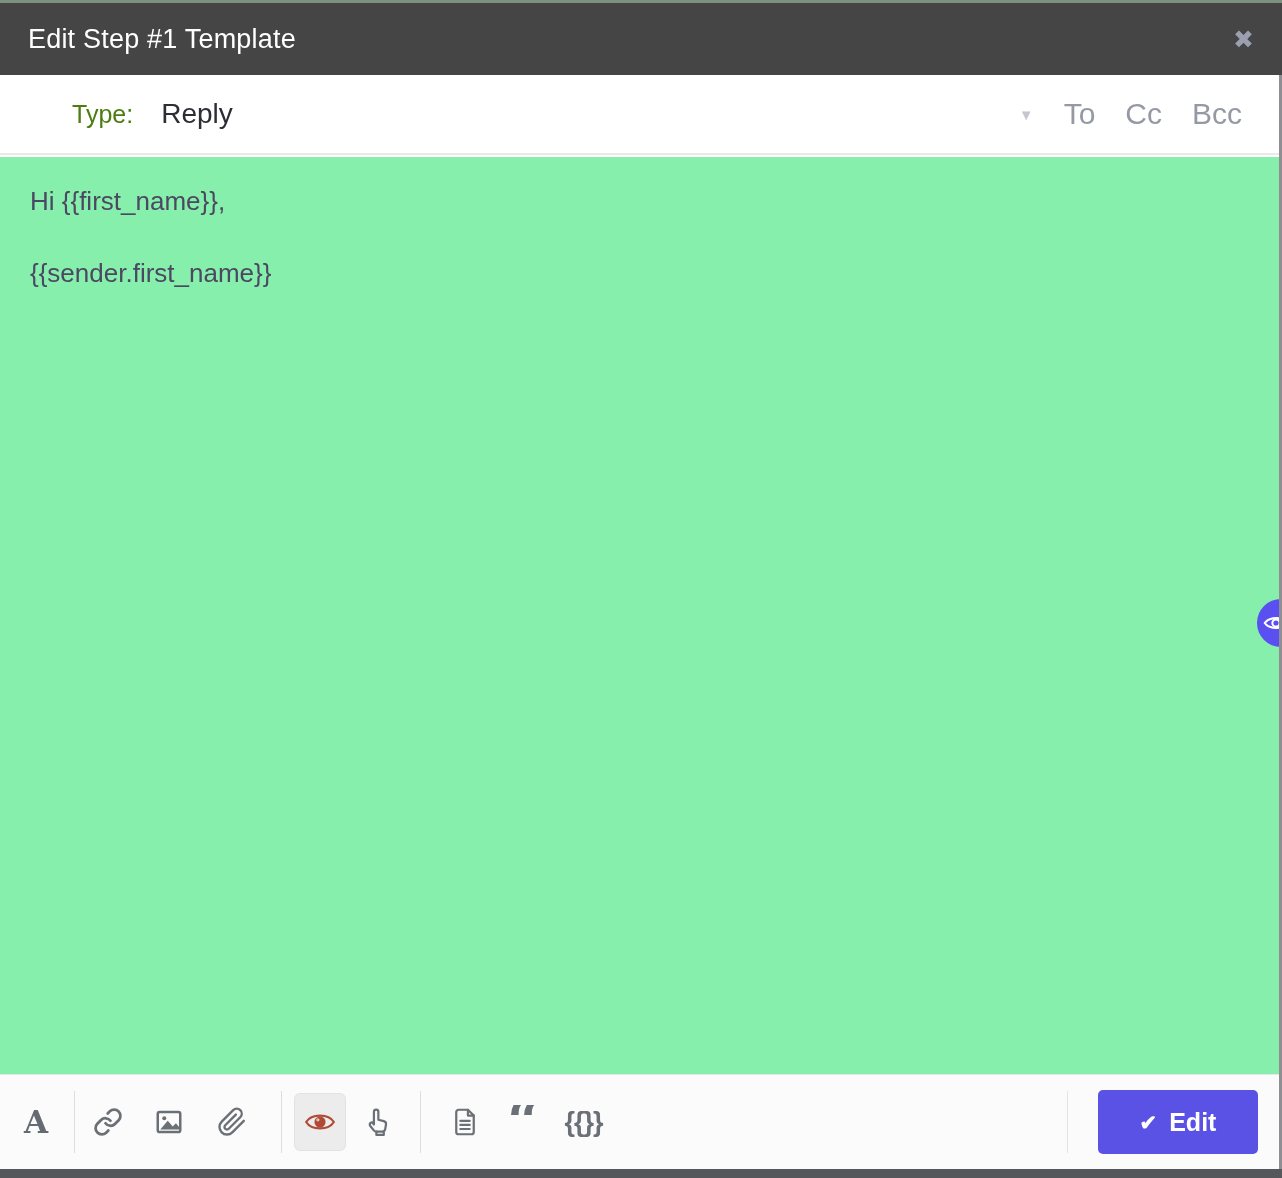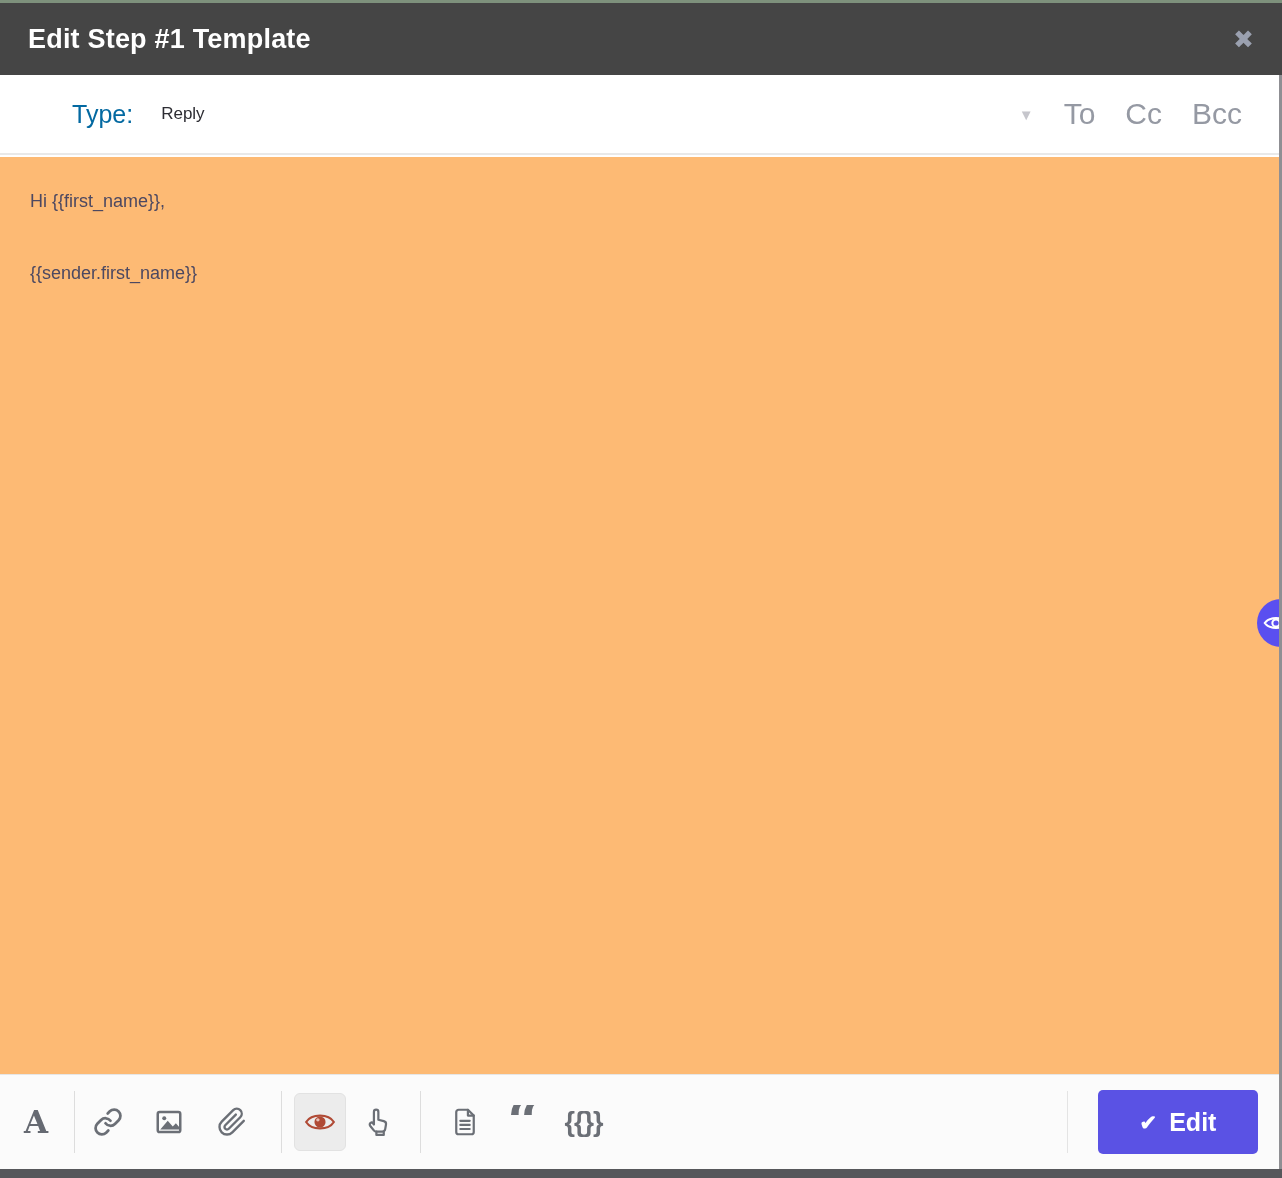--- a/index.html
+++ b/index.html
@@ -6,35 +6,35 @@
   body { background:#ffffff; }
   .screen {
     position:relative; width:1282px; height:1178px; overflow:hidden;
     background:#ffffff; font-family:"Liberation Sans", sans-serif;
   }
   .top-strip { position:absolute; top:0; left:0; right:0; height:3px; background:#7e917c; }
   .header {
     position:absolute; top:3px; left:0; right:0; height:72px; background:#454545;
     display:flex; align-items:center; padding:0 28px;
   }
-  .title { color:#ffffff; font-size:27px; font-weight:700; letter-spacing:.2px; }
+  .title { color:#ffffff; font-size:27px; font-weight:400; letter-spacing:.2px; }
   .close { margin-left:auto; color:#9aa0af; font-size:25px; cursor:pointer; line-height:1; }
   .type-row {
     position:absolute; top:75px; left:0; right:0; height:80px; background:#ffffff;
     border-bottom:2px solid #e9e9e9; display:flex; align-items:center; padding:0 26px;
   }
-  .type-label { color:#0369a1; font-size:25px; margin-left:46px; }
-  .type-value { color:#2d2d33; font-size:17px; margin-left:28px; cursor:pointer; }
+  .type-label { color:#4d7c0f; font-size:25px; margin-left:46px; }
+  .type-value { color:#2d2d33; font-size:28px; margin-left:28px; cursor:pointer; }
   .recipients { margin-left:auto; display:flex; align-items:center; gap:30px; padding-right:14px; }
   .recipients .field { color:#9599a3; font-size:30px; cursor:pointer; }
   .arrow { color:#c6c6cc; font-size:15px; cursor:pointer; }
   .editor {
     position:absolute; top:157px; left:0; right:3px; bottom:104px;
-    padding:26px 64px 0 30px; color:#4c4861; font-size:18px; line-height:36px;
-    cursor:text; overflow:hidden; background:#fdba74;
+    padding:26px 64px 0 30px; color:#4c4861; font-size:26px; line-height:36px;
+    cursor:text; overflow:hidden; background:#86efac;
   }
   .editor .para { margin-bottom:36px; max-width:1185px; }
   .editor .para:last-child { margin-bottom:4px; }
   .eye-fab {
     position:absolute; left:1257px; top:599px; width:48px; height:48px; border-radius:50%;
     background:#5a4ff0; z-index:3; display:flex; align-items:center; padding-left:6px; cursor:pointer;
   }
   .right-edge { position:absolute; top:75px; right:0; width:3px; bottom:9px; background:#8f8f93; z-index:4; }
   .toolbar {
     position:absolute; left:0; right:0; bottom:9px; height:95px; background:#fbfbfb;

